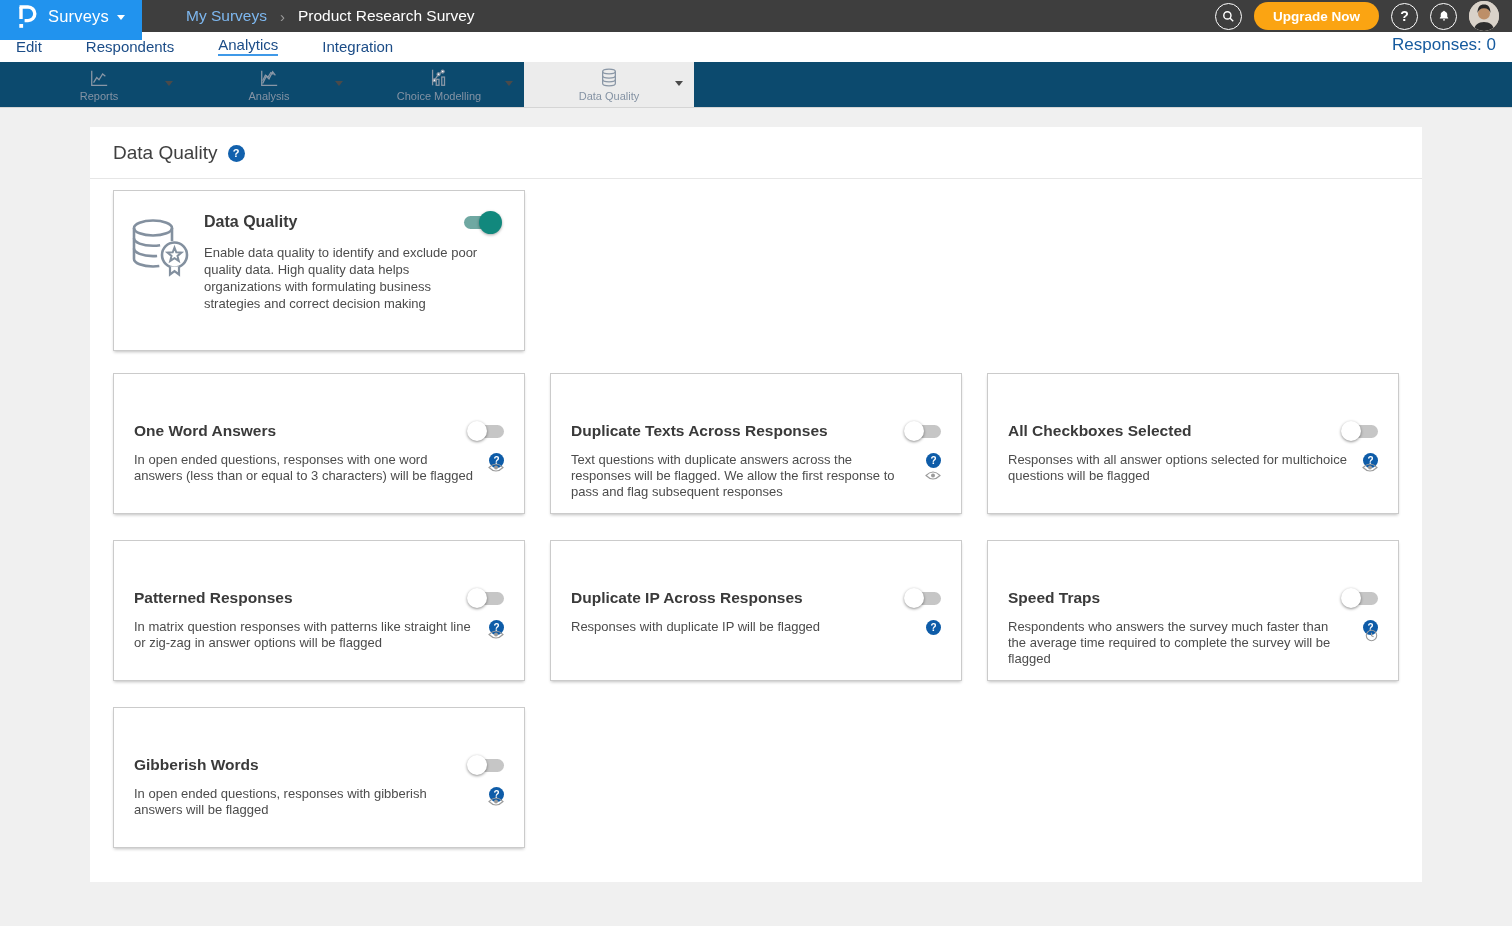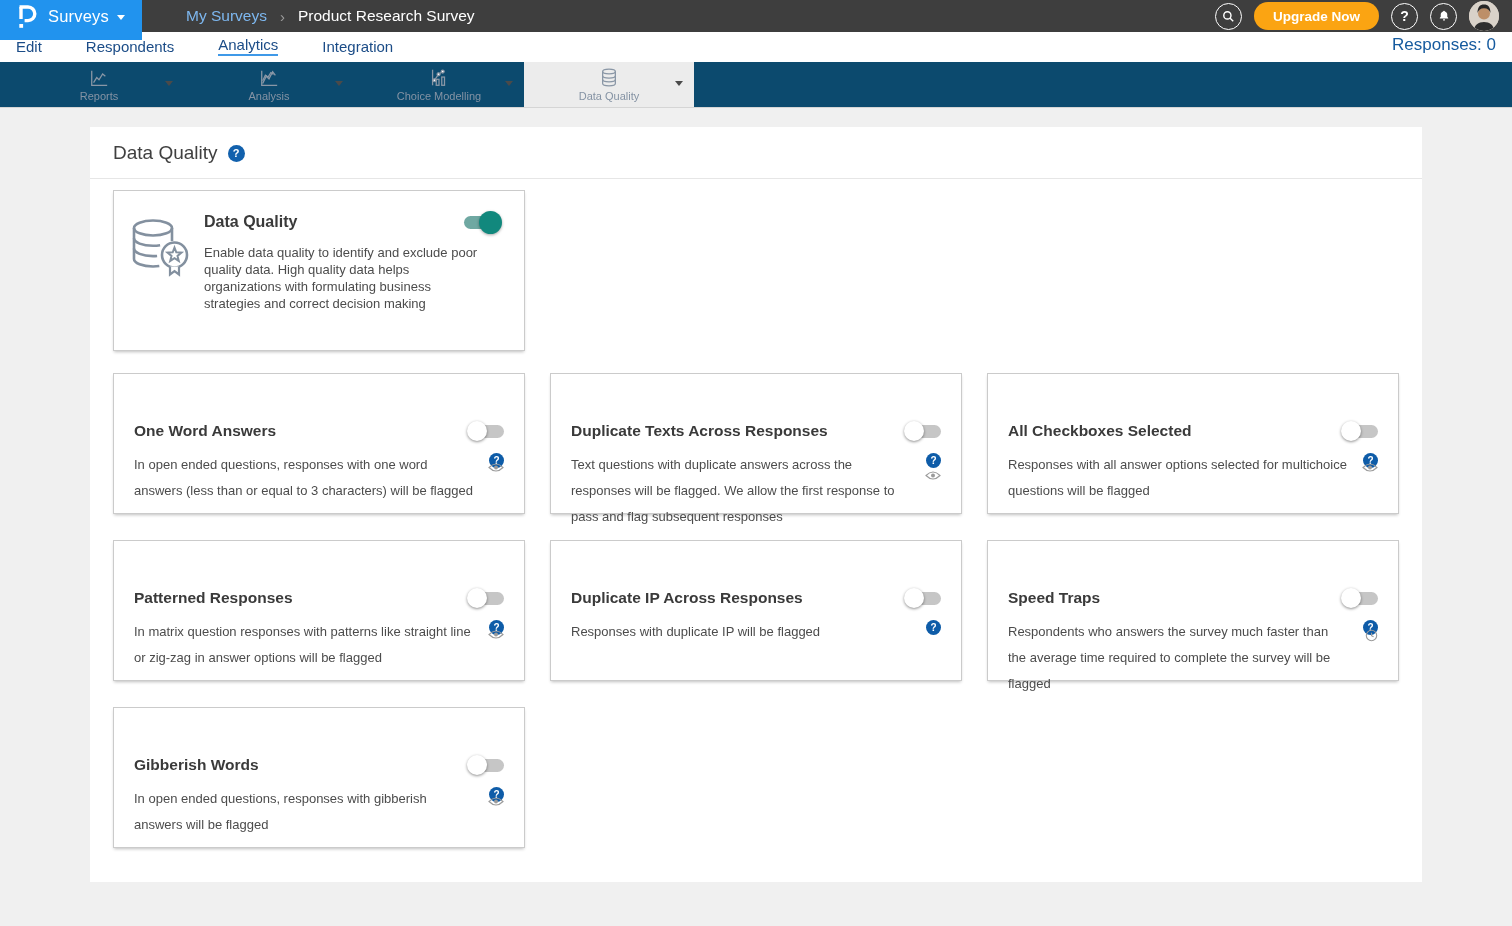--- a/index.html
+++ b/index.html
@@ -48,21 +48,21 @@
   .main-icon { width:76px; flex:none; padding-top:4px; }
   .main-content { flex:1; position:relative; }
   .main-title { font-size:16px; font-weight:700; color:#3a3a3a; margin-bottom:13px; }
   .main-desc { font-size:13px; line-height:17px; color:#4c4c4c; width:283px; }
 
   .cards-grid { display:grid; grid-template-columns:repeat(3,412px); column-gap:25px; row-gap:26px; }
   .feature-card { width:412px; height:141px; padding:16px 20px 0; position:relative; }
   .fc-head { display:flex; align-items:center; justify-content:space-between; margin-bottom:12px;margin-top:32px; }
   .fc-title { font-size:15.5px; font-weight:700; color:#3a3a3a; }
   .fc-body { display:flex; align-items:flex-start; }
-  .fc-desc { flex:1; font-size:13px; line-height:26px; color:#4c4c4c; padding-right:14px; }
+  .fc-desc { flex:1; font-size:13px; line-height:16px; color:#4c4c4c; padding-right:14px; }
   .help-sm { width:15px; height:15px; flex:none; border-radius:50%; background:#0e5ca8; color:#fff; font-size:10px; font-weight:700; display:flex; align-items:center; justify-content:center; margin-top:1px; cursor:pointer; }
   .fc-secondary { position:absolute; right:20px; top:88px; cursor:pointer; line-height:0; }
 
   
   .toggle { position:relative; width:35px; height:13px; border-radius:7px; background:#c6c6c6; cursor:pointer; flex:none; }
   .toggle .knob { position:absolute; width:20px; height:20px; border-radius:50%; background:#fff; top:-4px; left:-2px; box-shadow:0 1px 3px rgba(0,0,0,.45); }
   .toggle.on { background:#6fa8a2; }
   .toggle.on .knob { left:auto; right:-3px; top:-5px; width:23px; height:23px; background:#11887d; box-shadow:0 1px 3px rgba(0,0,0,.35); }
   .main-toggle-pos { position:absolute; top:3px; right:9px; }
 </style>

